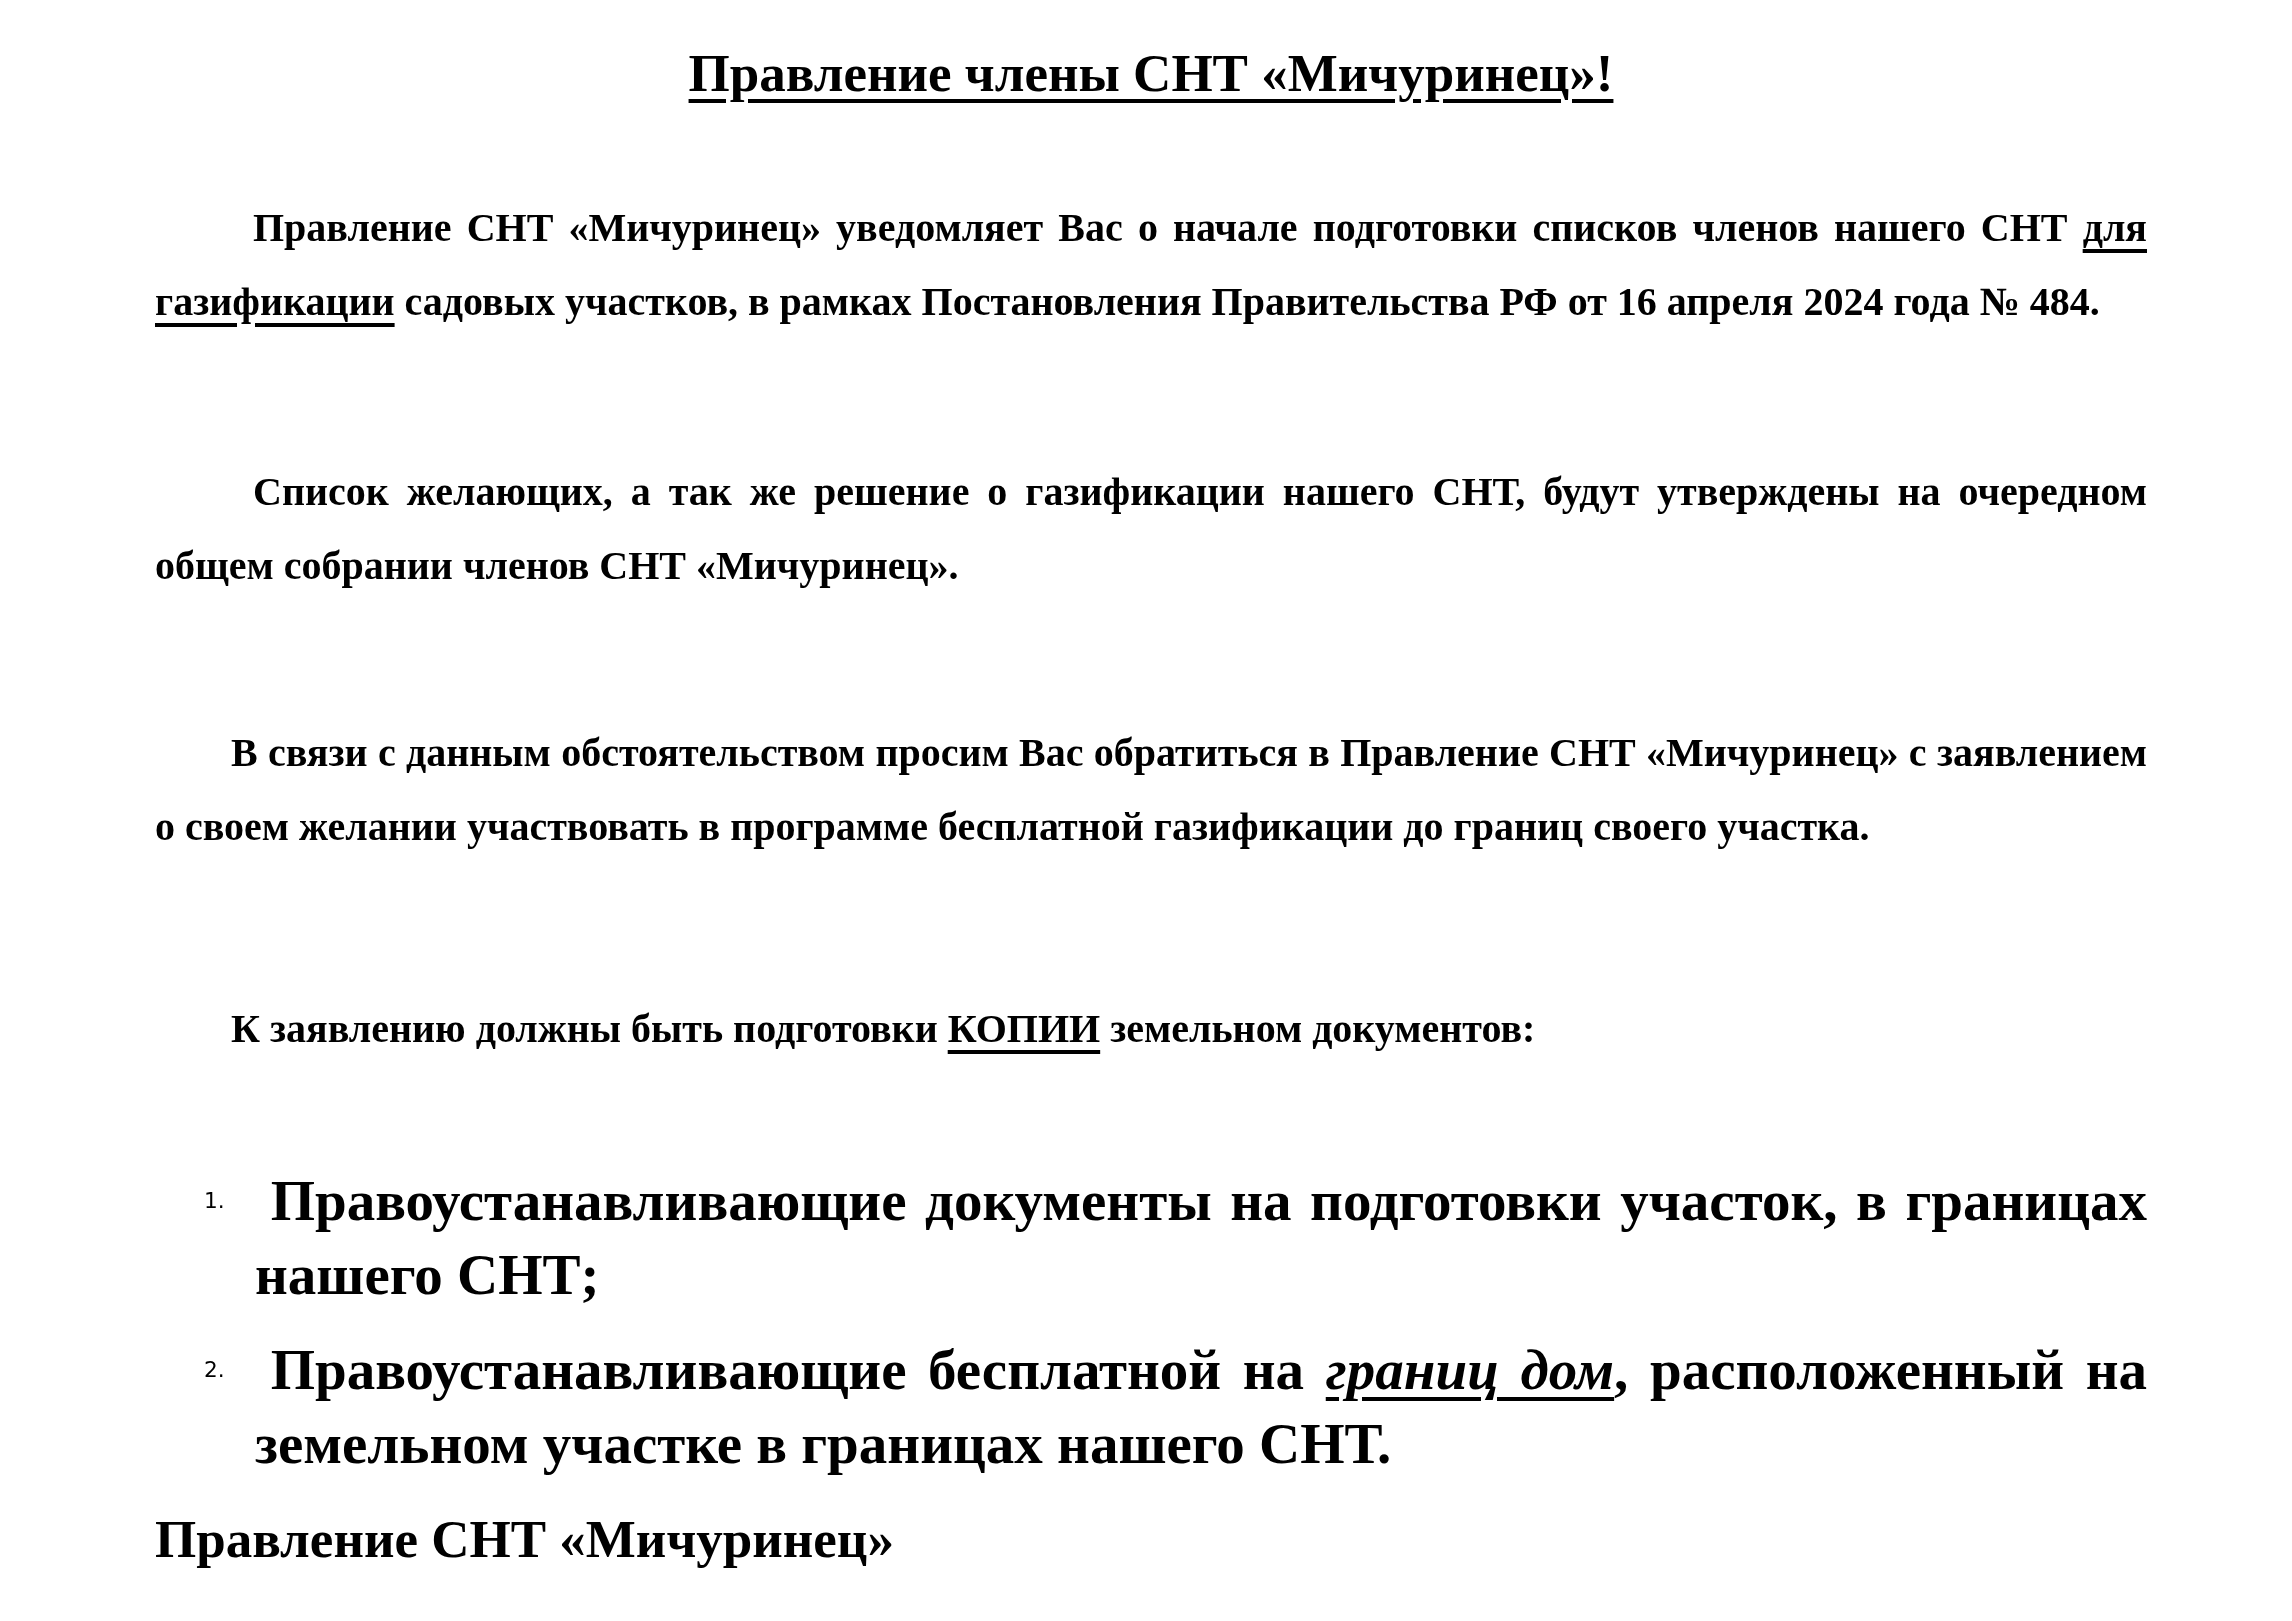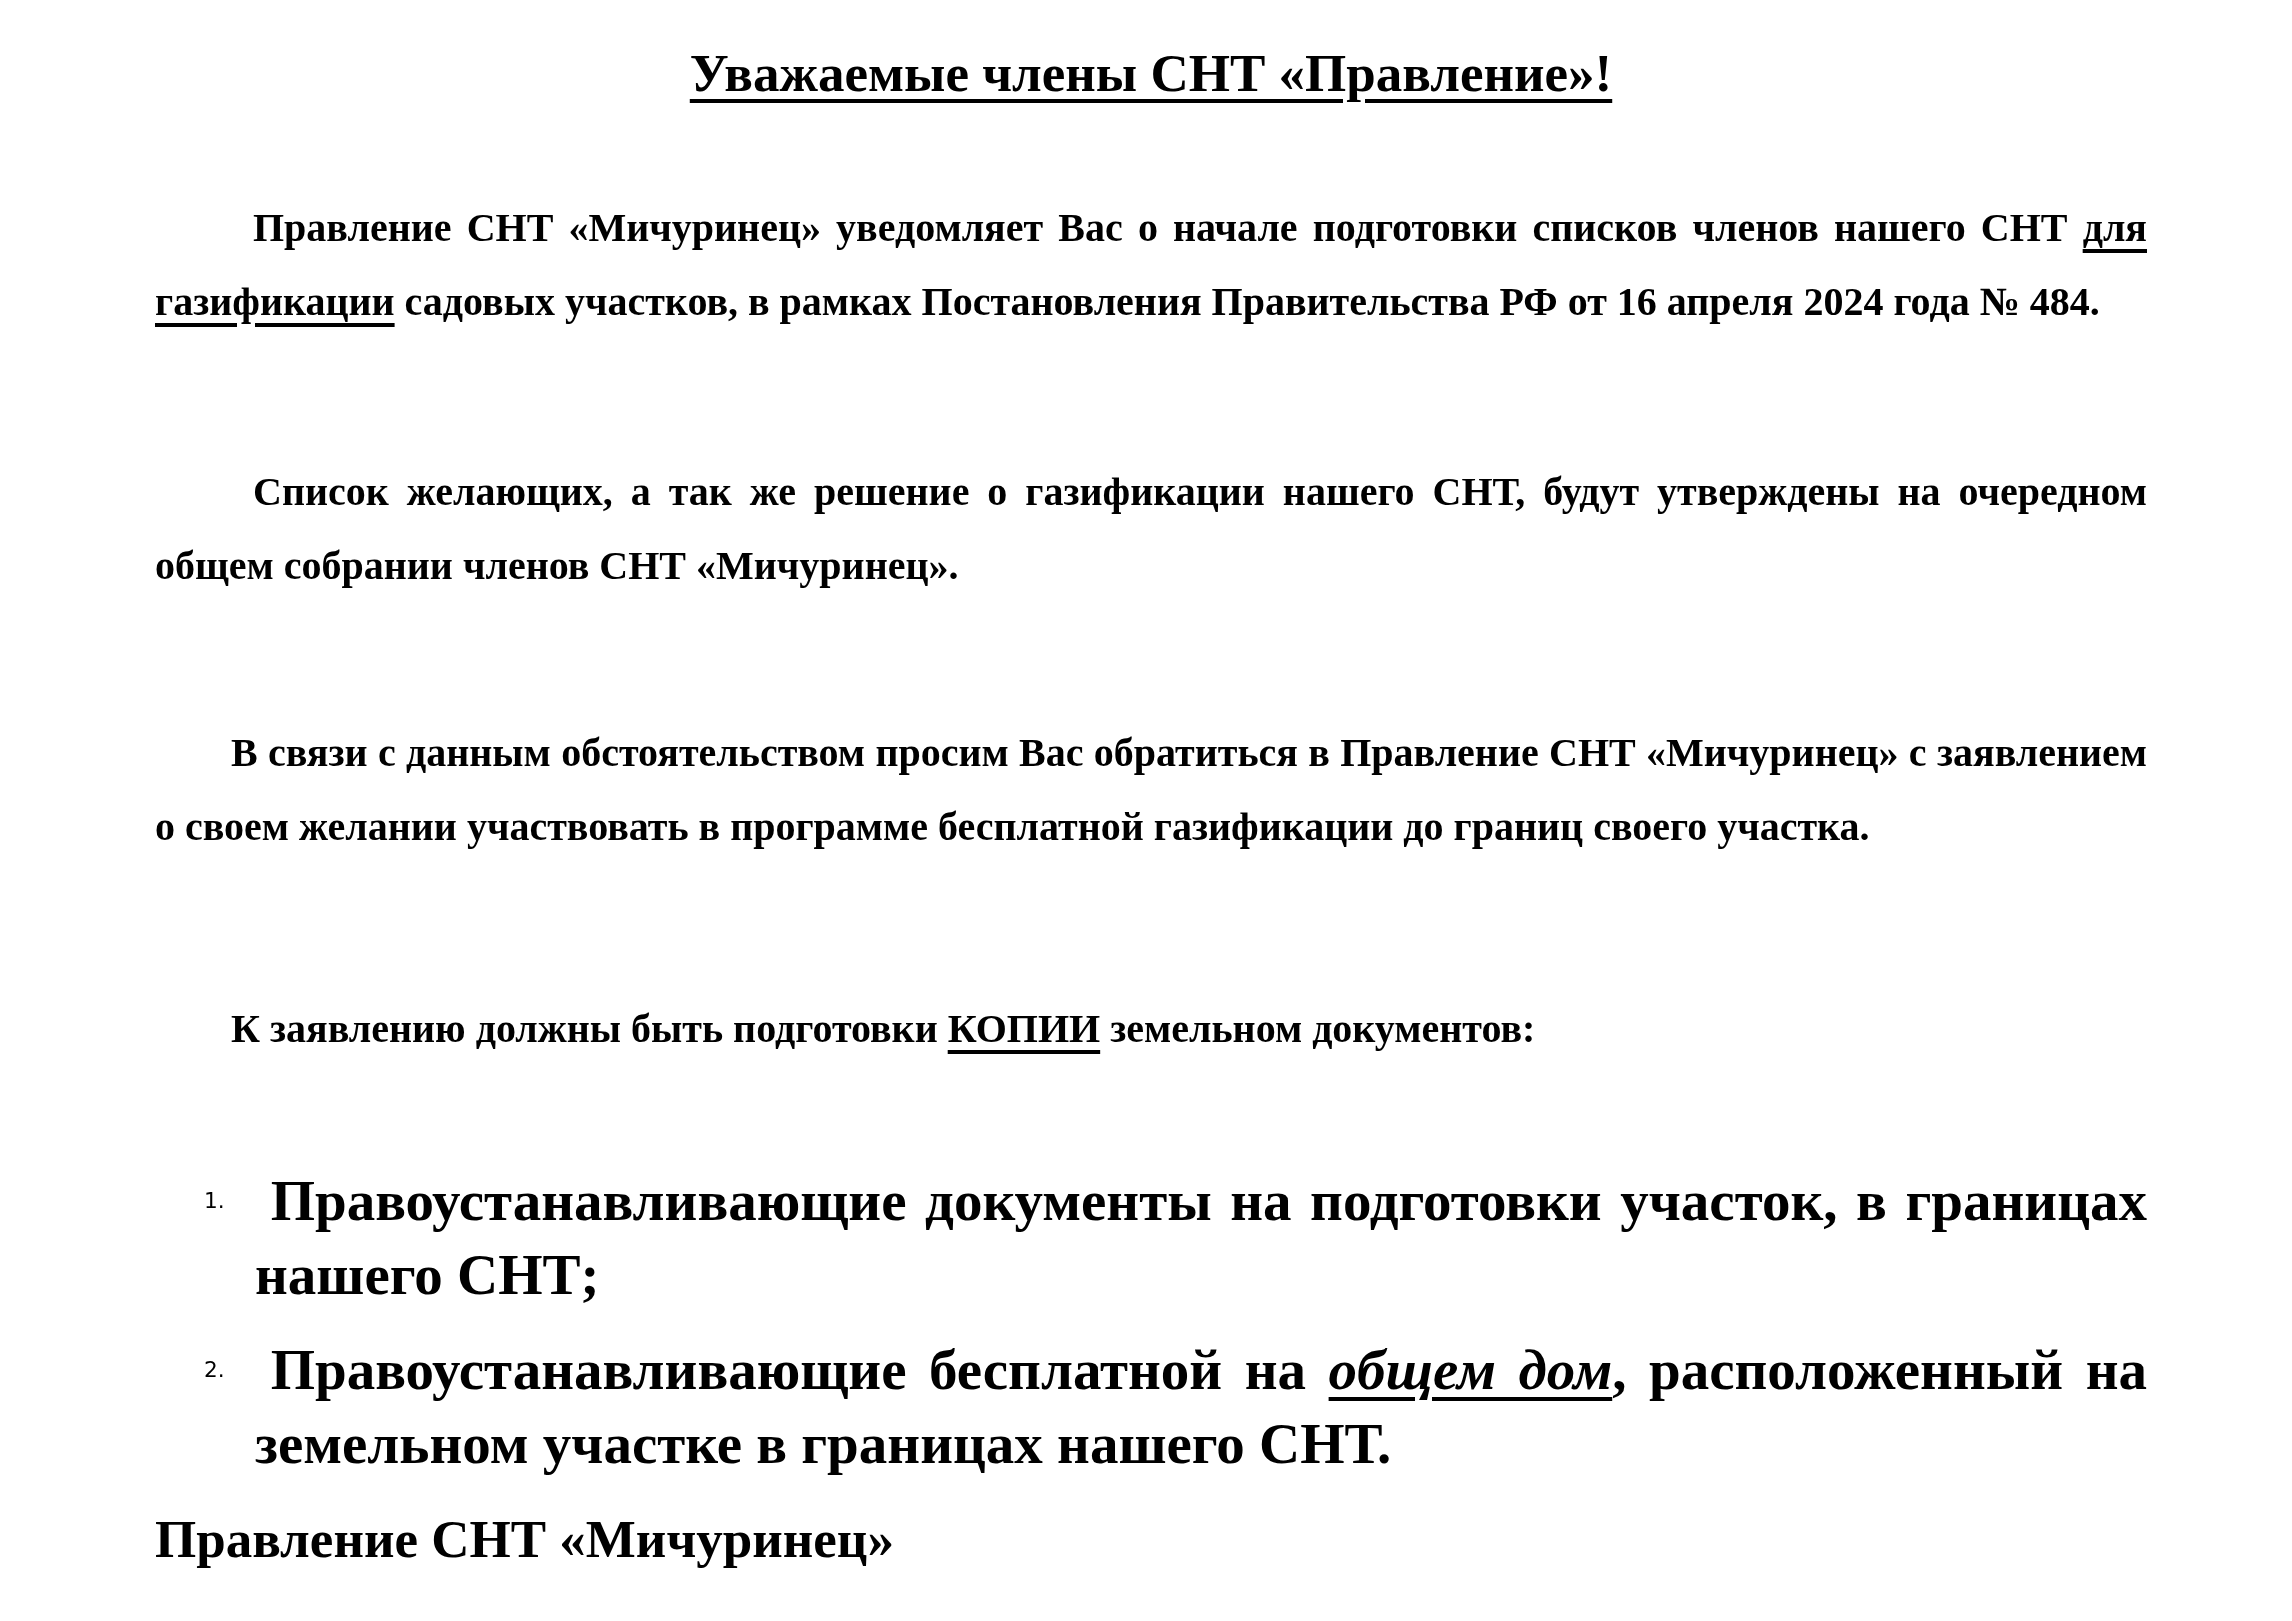--- a/index.html
+++ b/index.html
@@ -21,36 +21,36 @@
               font-weight: normal; font-size: 21.6px; line-height: 29px; }
   .list-text { display: block; text-indent: 15.7px; }
   .sign { position: absolute; left: 0; top: 1505px; font-size: 53px; line-height: 69px; font-weight: bold; }
 </style>
 </head>
 <body>
 
 <div class="page">
 
   <div class="title">
-    <span>Уважаемые члены СНТ «Правление»!</span>
+    <span>Правление члены СНТ «Мичуринец»!</span>
   </div>
 
   <p class="para ind1" style="top:191px;"><span>Правление СНТ «Мичуринец» уведомляет Вас о начале подготовки списков членов нашего СНТ </span><span class="u">для газификации</span><span> садовых участков, в рамках Постановления Правительства РФ от 16 апреля 2024 года № 484.</span></p>
 
   <p class="para ind1" style="top:455px;"><span>Список желающих, а так же решение о газификации нашего СНТ, будут утверждены на очередном общем собрании членов СНТ «Мичуринец».</span></p>
 
   <p class="para ind3" style="top:716px;"><span>В связи с данным обстоятельством просим Вас обратиться в Правление СНТ «Мичуринец» с заявлением о своем желании участвовать в программе бесплатной газификации до границ своего участка.</span></p>
 
   <p class="para ind3" style="top:992px;"><span>К заявлению должны быть подготовки </span><span class="u">КОПИИ</span><span> земельном документов:</span></p>
 
   <div class="list-item" style="top:1164px;">
     <span class="list-num">1.</span>
     <span class="list-text">Правоустанавливающие документы на подготовки участок, в границах нашего СНТ;</span>
   </div>
 
   <div class="list-item" style="top:1333px;">
     <span class="list-num">2.</span>
-    <span class="list-text"><span>Правоустанавливающие бесплатной на </span><span class="ui">общем дом</span><span>, расположенный на земельном участке в границах нашего СНТ.</span></span>
+    <span class="list-text"><span>Правоустанавливающие бесплатной на </span><span class="ui">границ дом</span><span>, расположенный на земельном участке в границах нашего СНТ.</span></span>
   </div>
 
   <div class="sign">Правление СНТ «Мичуринец»</div>
 </div>
 
 
 </body></html>

